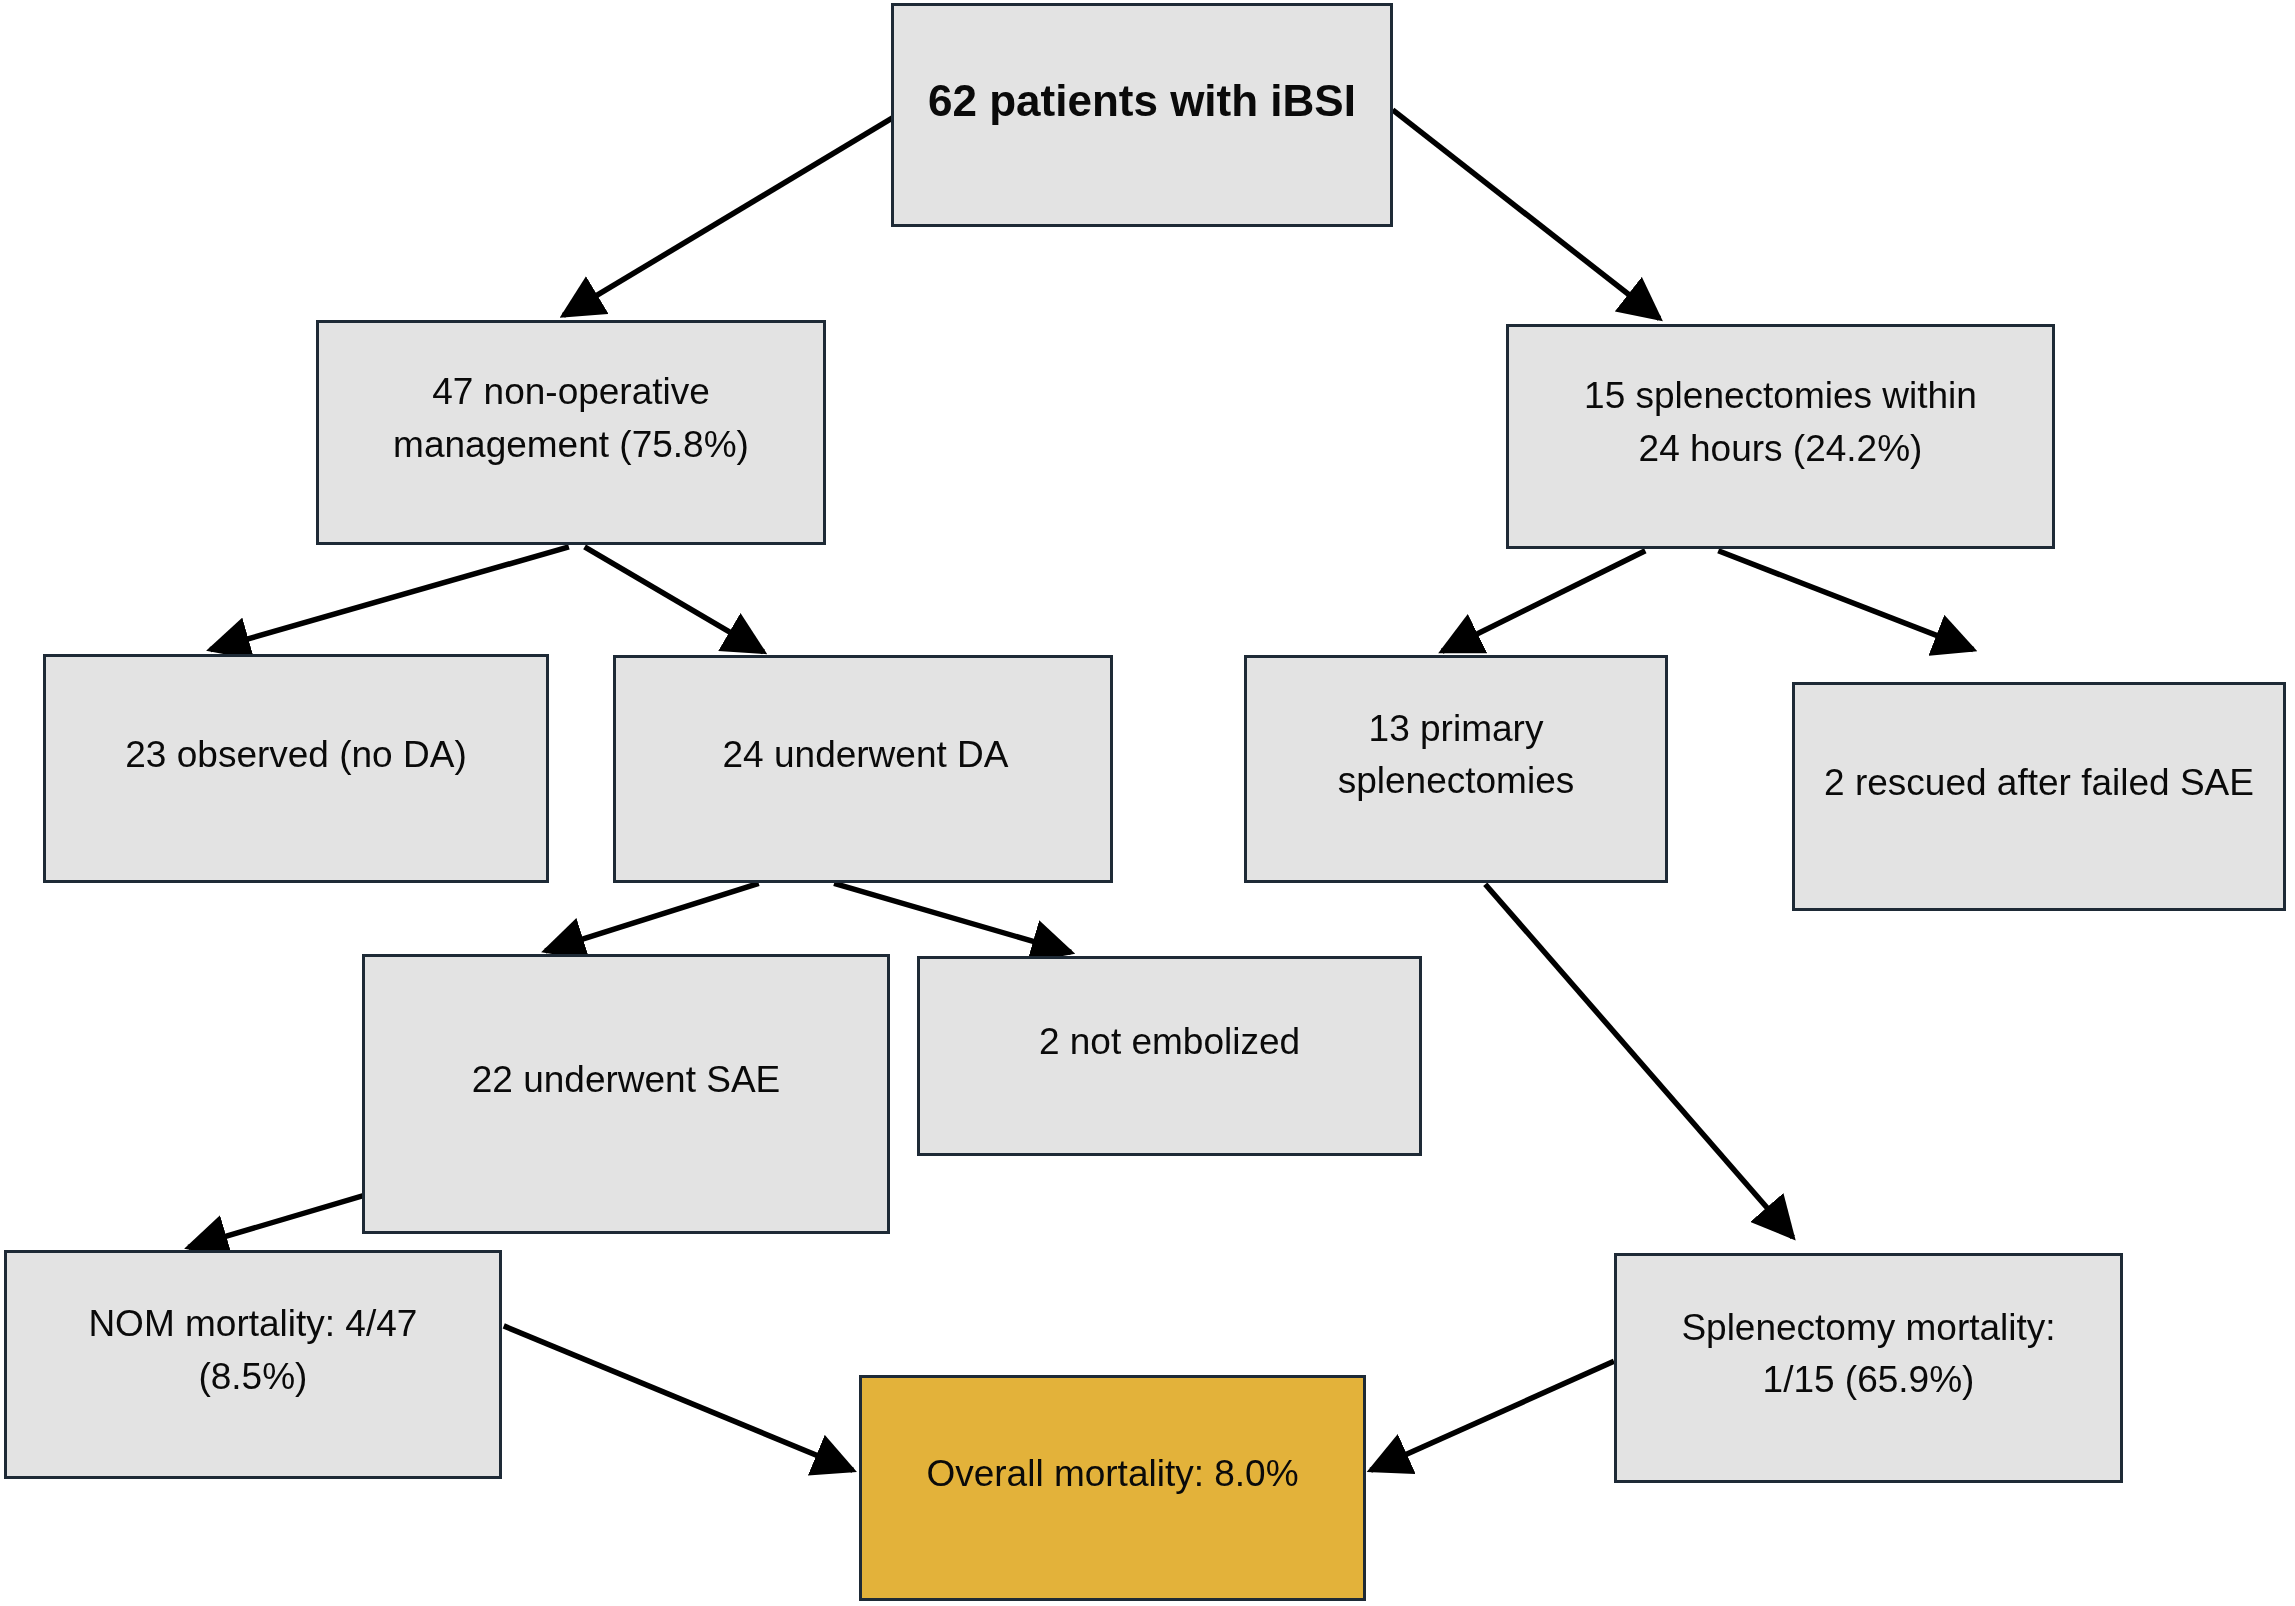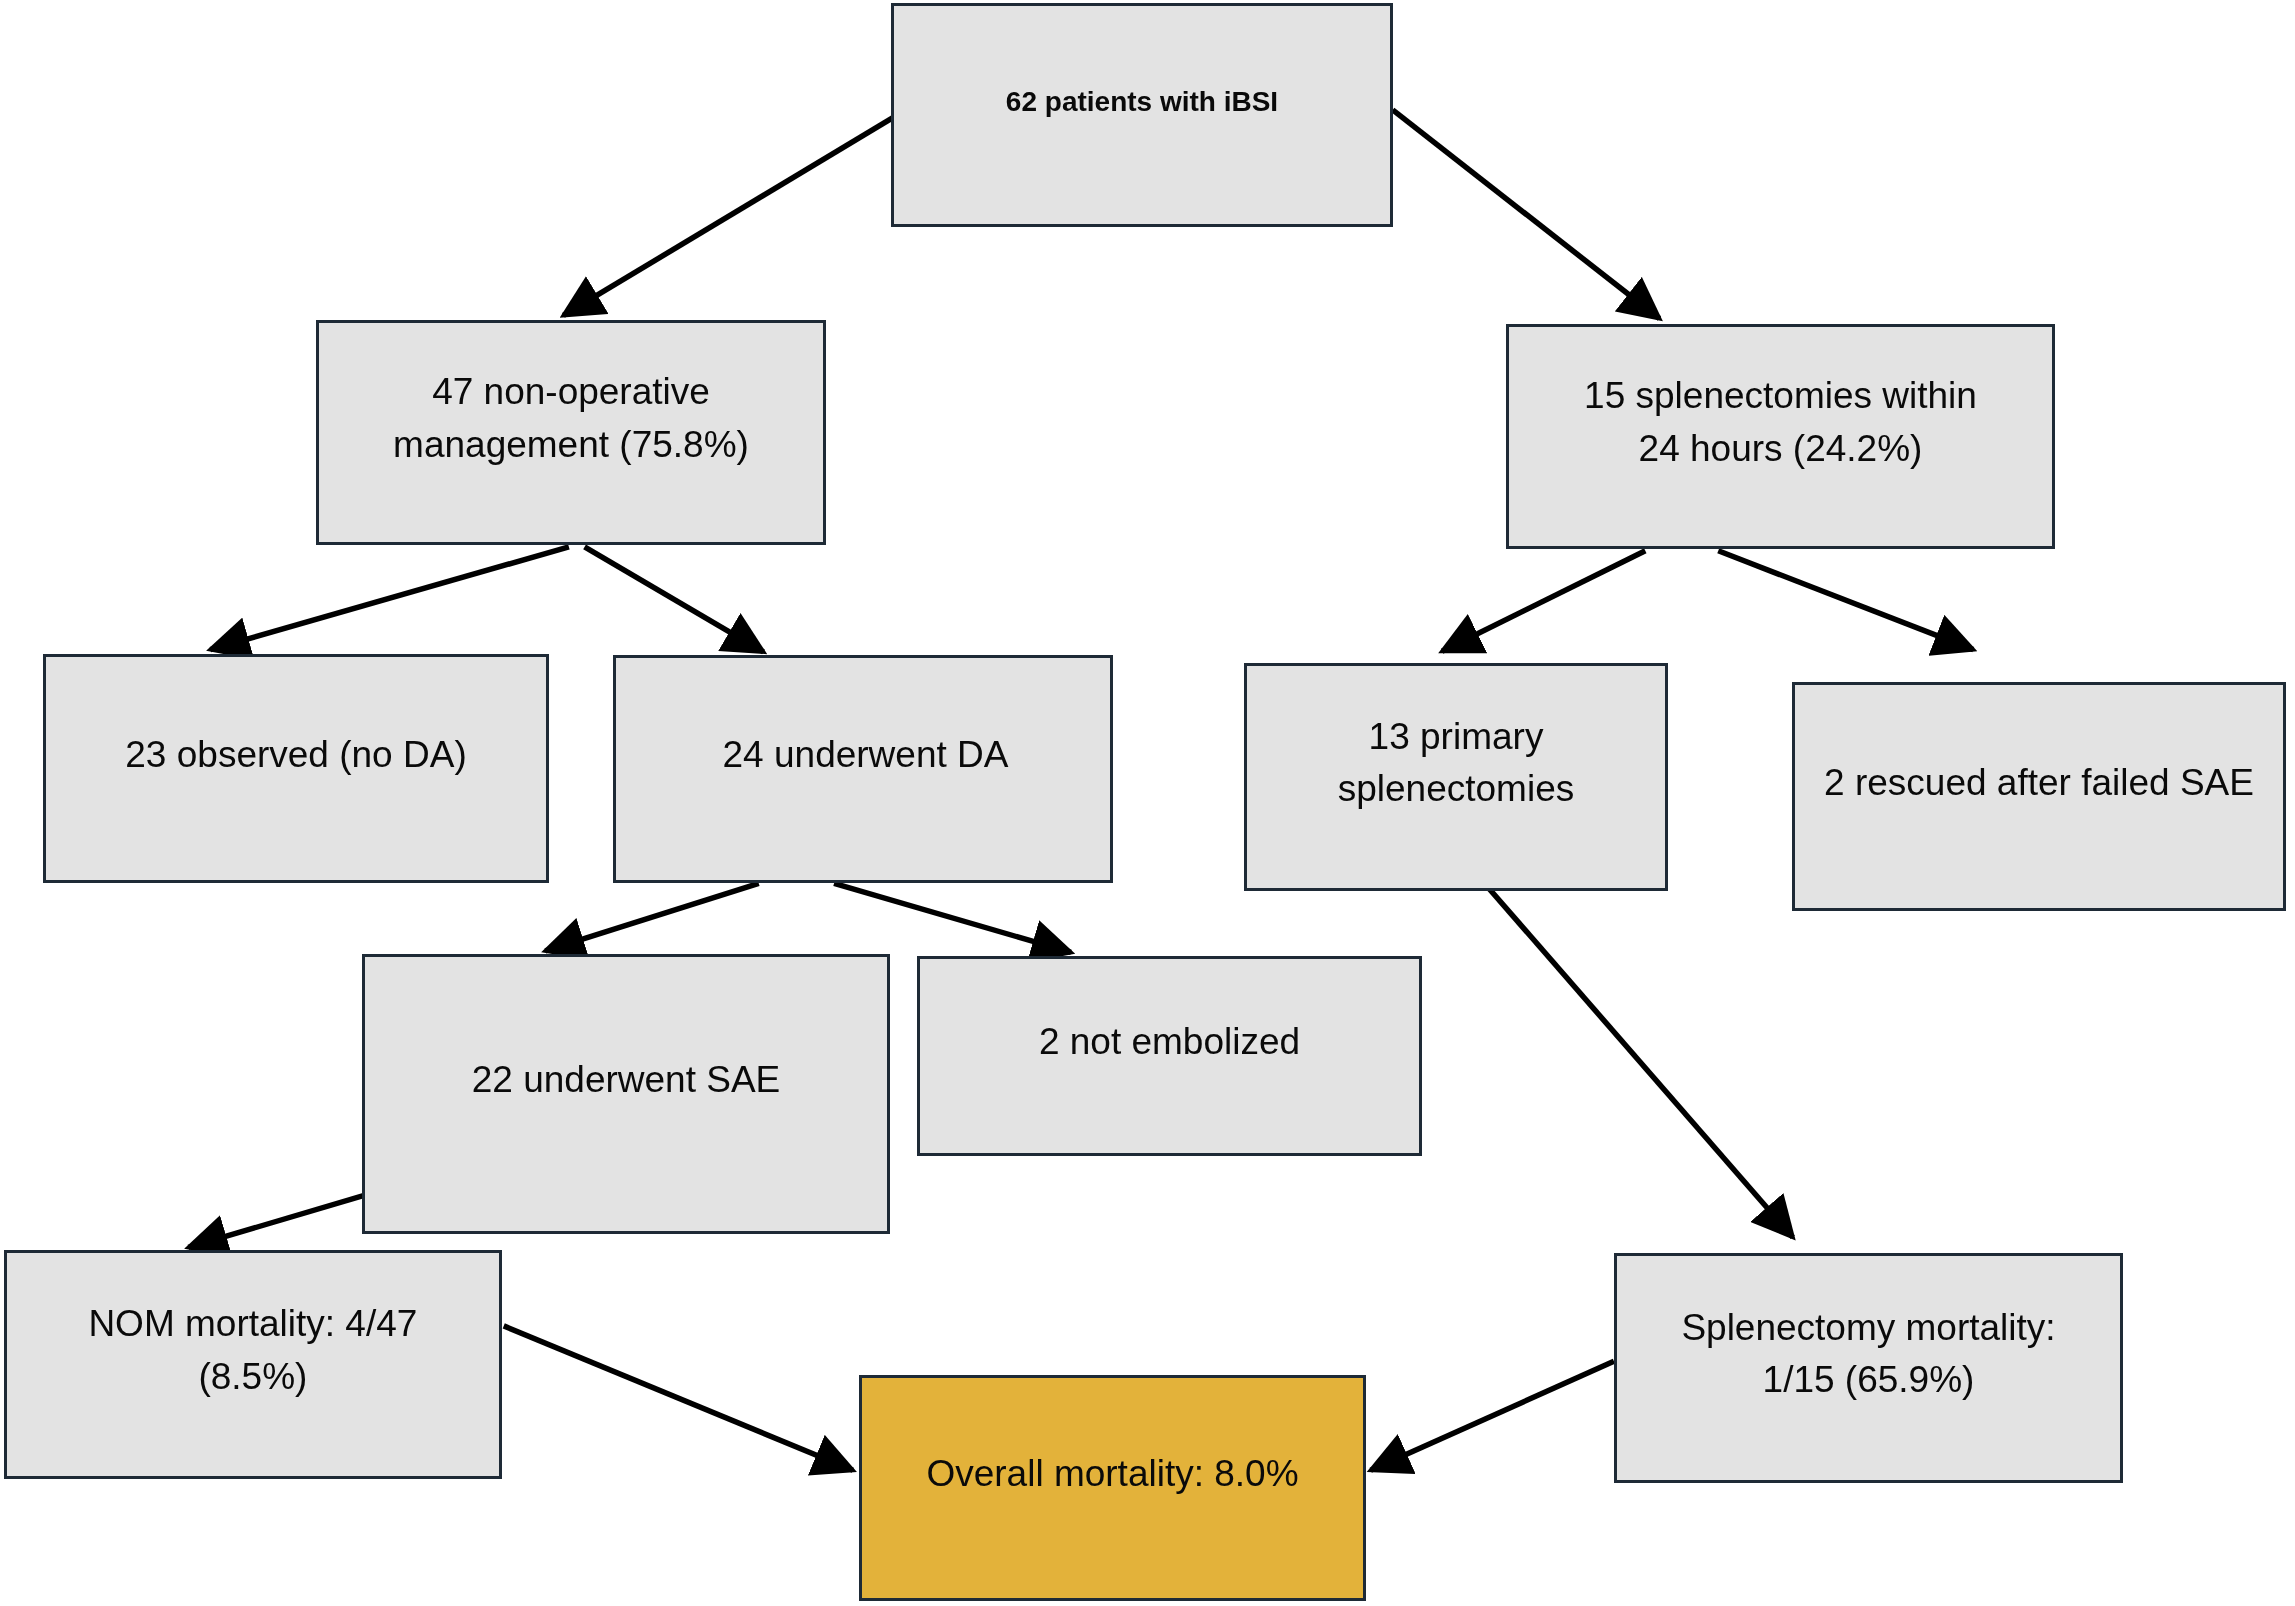--- a/index.html
+++ b/index.html
@@ -32,32 +32,32 @@
     justify-content: center;
     text-align: center;
     padding: 7.8px 19px 35px 19px;
     font-size: 37px;
     line-height: 1.42;
     color: #0a0a0a;
     white-space: pre-line;
   }
   .node.root {
     font-weight: bold;
-    font-size: 28px;
+    font-size: 44px;
   }
   .node.highlight {
     background: #e3b23a;
   }
   
   #n-root        { left: 891px; top: 3.1px;    width: 502px; height: 224px; }
   #n-nom         { left: 316px;  top: 320px;  width: 510px; height: 225px; }
   #n-splen       { left: 1506px; top: 324px;  width: 549px; height: 225px; }
   #n-observed    { left: 43px;   top: 654px;  width: 506px; height: 229px; }
   #n-da          { left: 613px;  top: 655px;  width: 500px; height: 228px; padding-left: 24px; }
-  #n-primary     { left: 1244px; top: 655px;  width: 424px; height: 228px; margin-top: 8px; }
+  #n-primary     { left: 1244px; top: 655px;  width: 424px; height: 228px; }
   #n-rescued     { left: 1792px; top: 654px;  width: 494px; height: 229px; margin-top: 28px; }
   #n-sae         { left: 362px;  top: 954px; width: 528px; height: 280px; }
   #n-notemb      { left: 917px; top: 956px; width: 505px; height: 200px; }
   #n-nom-mort    { left: 3.9px;    top: 1250px; width: 498px; height: 229px; }
   #n-splen-mort  { left: 1614px; top: 1253px; width: 509px; height: 230px; }
   #n-overall     { left: 859px; top: 1375px; width: 507px; height: 226px; }
 </style>
 </head>
 <body>
 

